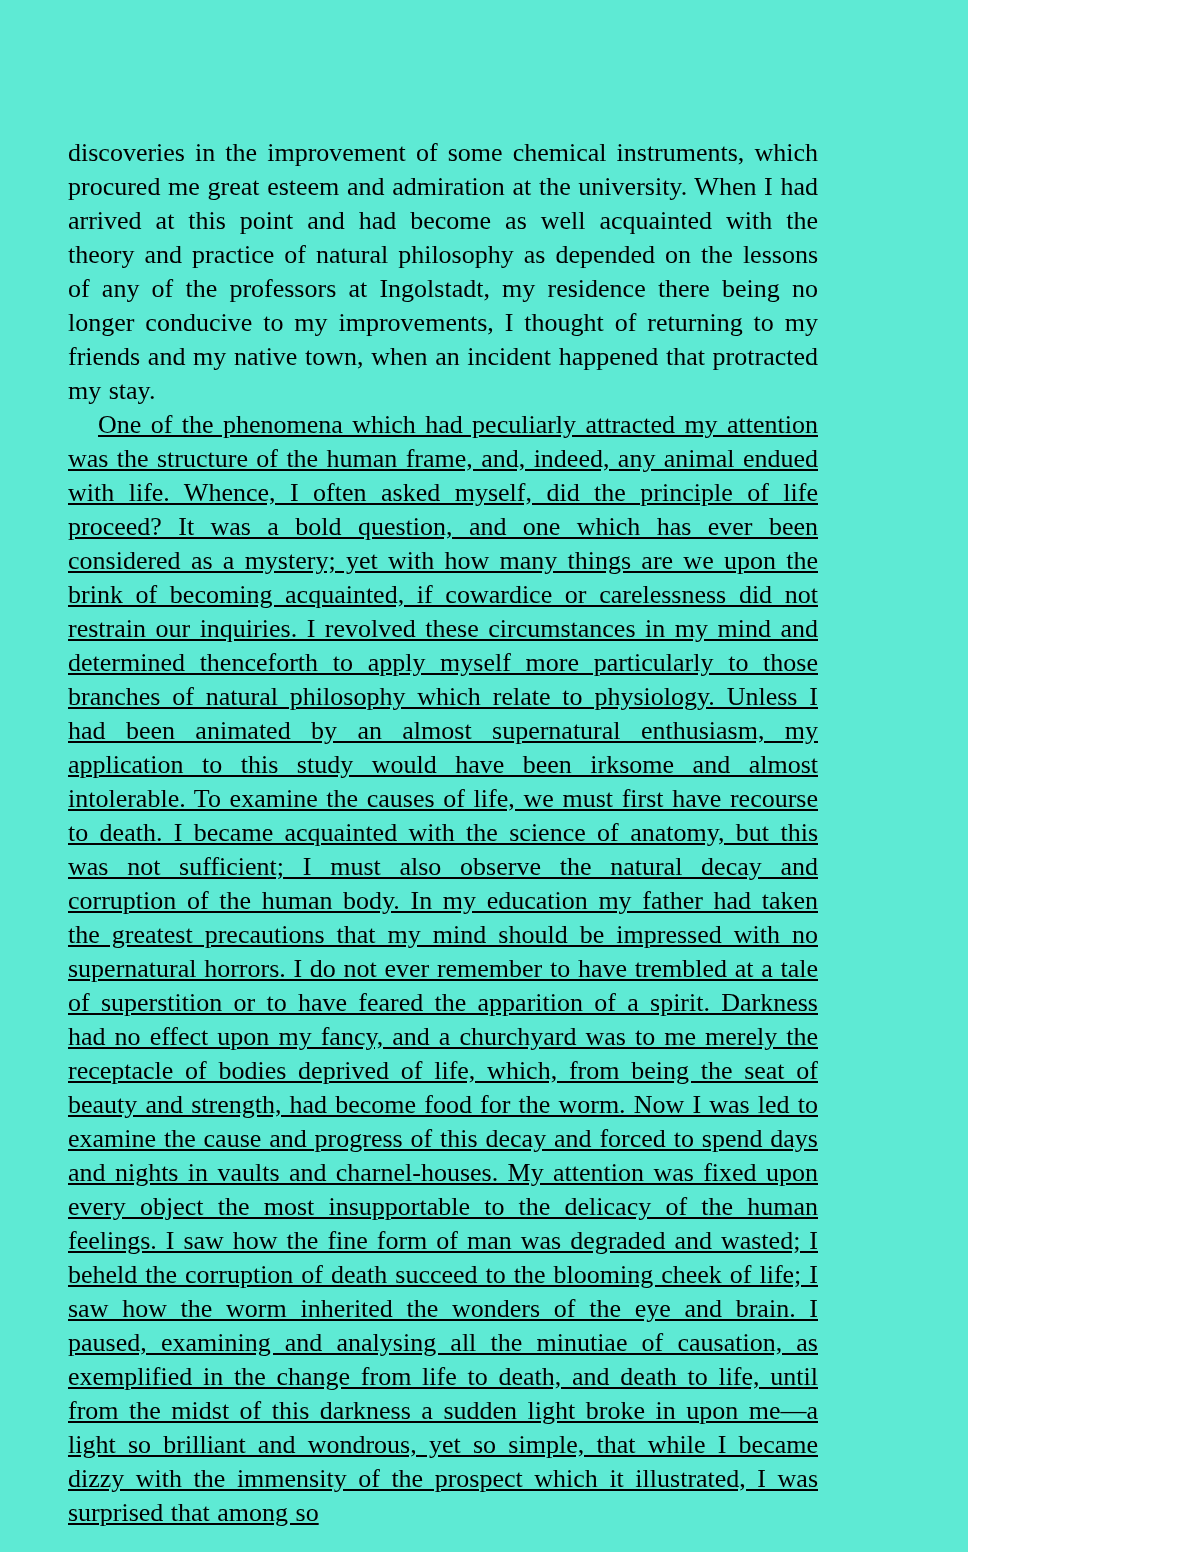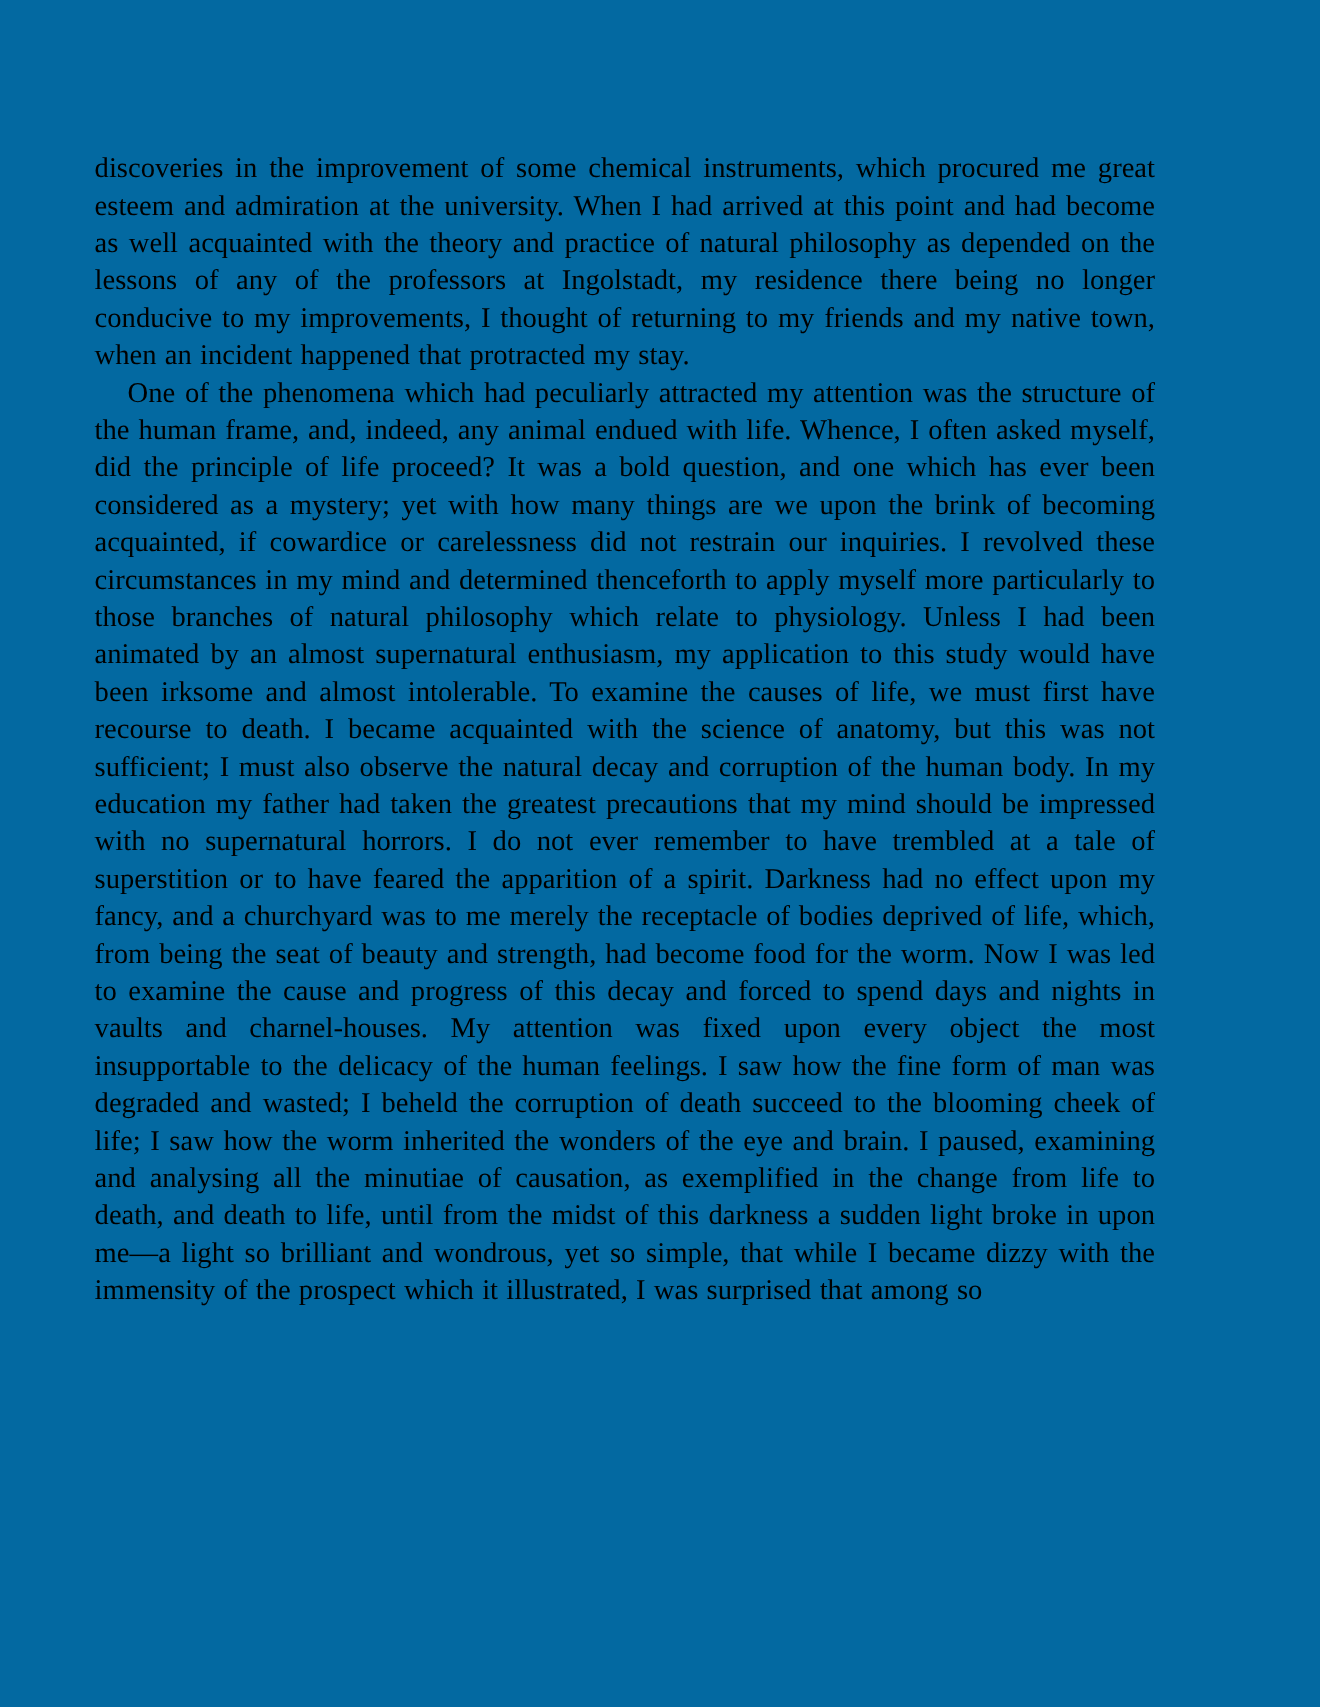--- a/index.html
+++ b/index.html
@@ -9,35 +9,36 @@
   }
   body {
     width: 1200px;
     height: 1552px;
     font-family: "Liberation Serif", "DejaVu Serif", serif;
     color: #000000;
     overflow: hidden;
   }
   .page {
     box-sizing: border-box;
-    width: 1200px;
+    width: 968px;
     height: 1552px;
-    padding: 136px 150px 0 86px;
-    background: #0369a1;
+    padding: 136px 150px 0 68px;
+    background: #5eead4;
   }
   .page p {
     margin: 0;
     font-size: 26px;
     line-height: 34px;
     text-align: justify;
     text-justify: inter-word;
     word-spacing: 1px;
   }
   .page p.indented {
     text-indent: 30px;
+    text-decoration: underline;
   }
 </style>
 </head>
 <body>
 
 <div class="page">
   <p>discoveries in the improvement of some chemical instruments, which procured me great esteem and admiration at the university. When I had arrived at this point and had become as well acquainted with the theory and practice of natural philosophy as depended on the lessons of any of the professors at Ingolstadt, my residence there being no longer conducive to my improvements, I thought of returning to my friends and my native town, when an incident happened that protracted my stay.</p>
   <p class="indented">One of the phenomena which had peculiarly attracted my attention was the structure of the human frame, and, indeed, any animal endued with life. Whence, I often asked myself, did the principle of life proceed? It was a bold question, and one which has ever been considered as a mystery; yet with how many things are we upon the brink of becoming acquainted, if cowardice or carelessness did not restrain our inquiries. I revolved these circumstances in my mind and determined thenceforth to apply myself more particularly to those branches of natural philosophy which relate to physiology. Unless I had been animated by an almost supernatural enthusiasm, my application to this study would have been irksome and almost intolerable. To examine the causes of life, we must first have recourse to death. I became acquainted with the science of anatomy, but this was not sufficient; I must also observe the natural decay and corruption of the human body. In my education my father had taken the greatest precautions that my mind should be impressed with no supernatural horrors. I do not ever remember to have trembled at a tale of superstition or to have feared the apparition of a spirit. Darkness had no effect upon my fancy, and a churchyard was to me merely the receptacle of bodies deprived of life, which, from being the seat of beauty and strength, had become food for the worm. Now I was led to examine the cause and progress of this decay and forced to spend days and nights in vaults and charnel-houses. My attention was fixed upon every object the most insupportable to the delicacy of the human feelings. I saw how the fine form of man was degraded and wasted; I beheld the corruption of death succeed to the blooming cheek of life; I saw how the worm inherited the wonders of the eye and brain. I paused, examining and analysing all the minutiae of causation, as exemplified in the change from life to death, and death to life, until from the midst of this darkness a sudden light broke in upon me—a light so brilliant and wondrous, yet so simple, that while I became dizzy with the immensity of the prospect which it illustrated, I was surprised that among so</p>
 </div>
 

